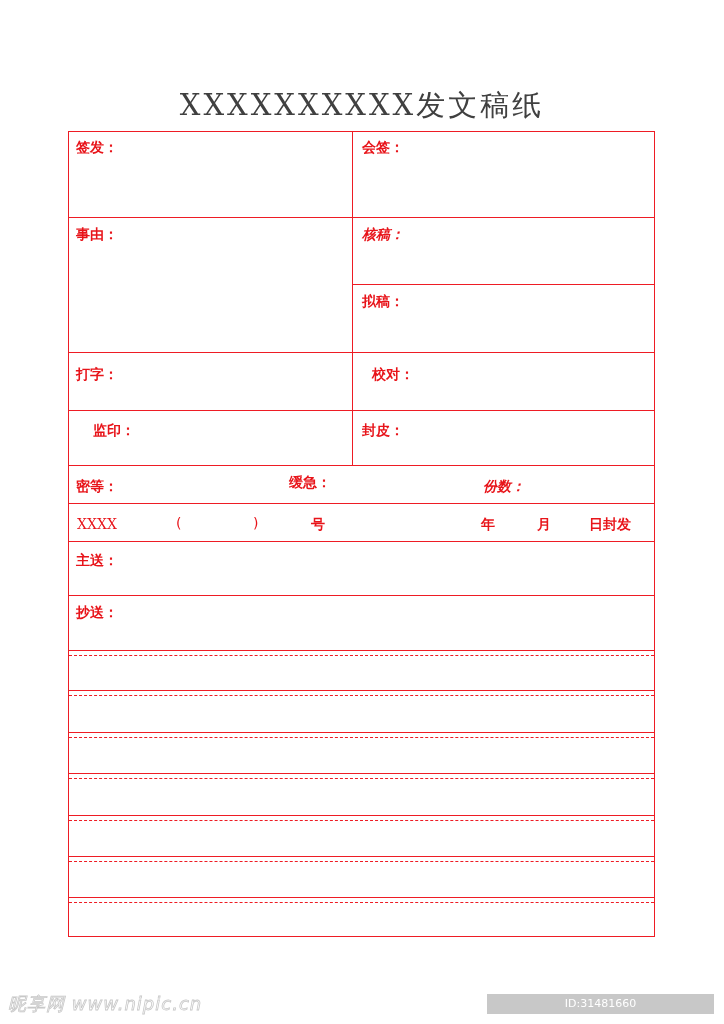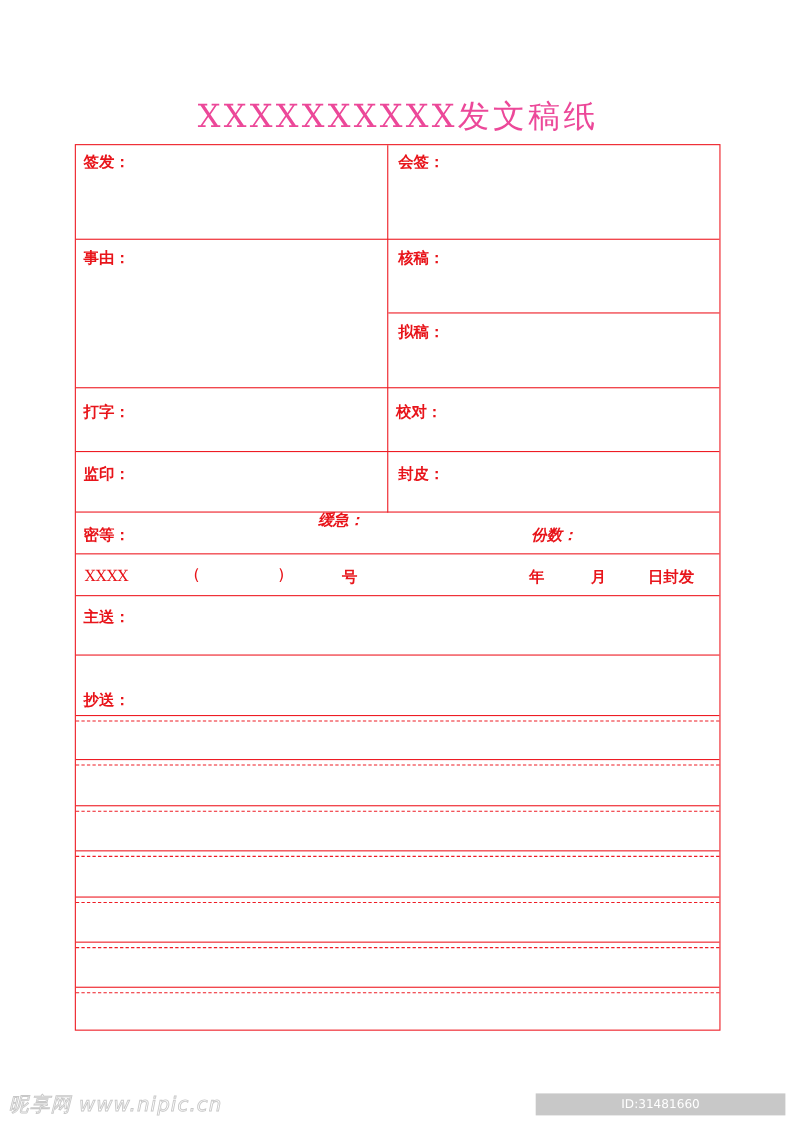--- a/index.html
+++ b/index.html
@@ -6,21 +6,21 @@
     body {
       width: 724px; height: 1024px; position: relative;
       background: #ffffff; overflow: hidden;
       font-family: "DejaVu Sans", sans-serif;
       color: #e8141a;
     }
     .title {
       position: absolute; left: 0; top: 86px; width: 724px;
       text-align: center; font-size: 29px; letter-spacing: 3px;
       font-family: "DejaVu Serif", "Liberation Serif", serif;
-      color: #ec4899;
+      color: #404040;
     }
     .form {
       position: absolute; left: 68px; top: 131px;
       width: 587px; height: 806px;
       border: 1.5px solid #ee1c24; box-sizing: border-box;
     }
     .hline { position: absolute; left: 0; right: 0; height: 0; border-top: 1.5px solid #ee1c24; }
     .hline.right { left: 284px; }
     .vline { position: absolute; width: 0; border-left: 1.5px solid #ee1c24; }
     .dline { position: absolute; left: 0; right: 0; height: 0; border-top: 1.5px dashed #ee1c24; }
@@ -66,37 +66,37 @@
   <div class="hline" style="top:683px;"></div>
   <div class="dline" style="top:688px;"></div>
   <div class="hline" style="top:724px;"></div>
   <div class="dline" style="top:729px;"></div>
   <div class="hline" style="top:765px;"></div>
   <div class="dline" style="top:770px;"></div>
 
   <div class="lbl" style="left:7px; top:7px;">签发：</div>
   <div class="lbl" style="left:293px; top:7px;">会签：</div>
   <div class="lbl" style="left:7px; top:94px;">事由：</div>
-  <div class="lbl" style="left:293px; top:94px;">核稿：</div>
+  <div class="lbl" style="left:293px; top:94px;font-style:italic;">核稿：</div>
   <div class="lbl" style="left:293px; top:161px;">拟稿：</div>
   <div class="lbl" style="left:7px; top:234px;text-align:right;">打字：</div>
-  <div class="lbl" style="left:291px; top:234px;">校对：</div>
-  <div class="lbl" style="left:7px; top:290px;">监印：</div>
+  <div class="lbl" style="left:303px; top:234px;">校对：</div>
+  <div class="lbl" style="left:24px; top:290px;">监印：</div>
   <div class="lbl" style="left:293px; top:290px;text-align:right;">封皮：</div>
 
   <div class="lbl" style="left:7px; top:346px;">密等：</div>
-  <div class="lbl" style="left:220px; top:332px;font-style:italic;">缓急：</div>
+  <div class="lbl" style="left:220px; top:342px;">缓急：</div>
   <div class="lbl" style="left:414px; top:346px;font-style:italic;">份数：</div>
 
   <div class="lbl num" style="left:8px; top:384px;">XXXX</div>
   <div class="lbl" style="left:107px; top:383px; font-weight:normal;">(</div>
   <div class="lbl" style="left:184px; top:383px; font-weight:normal;">)</div>
   <div class="lbl" style="left:242px; top:384px;">号</div>
   <div class="lbl" style="left:412px; top:384px;">年</div>
   <div class="lbl" style="left:468px; top:384px;">月</div>
   <div class="lbl" style="left:520px; top:384px;">日封发</div>
 
   <div class="lbl" style="left:7px; top:420px;text-align:center;">主送：</div>
-  <div class="lbl" style="left:7px; top:472px;margin-top:24px;">抄送：</div>
+  <div class="lbl" style="left:7px; top:472px;">抄送：</div>
 </div>
 
 <div class="watermark">昵享网 www.nipic.cn</div>
 <div class="idbar">ID:31481660 NO:20211109203750420108</div>
 
 </body></html>

